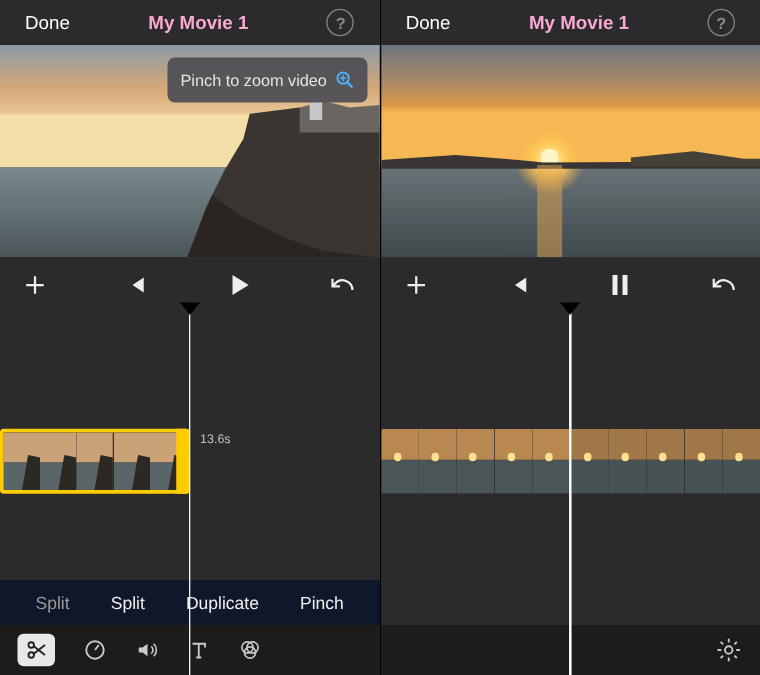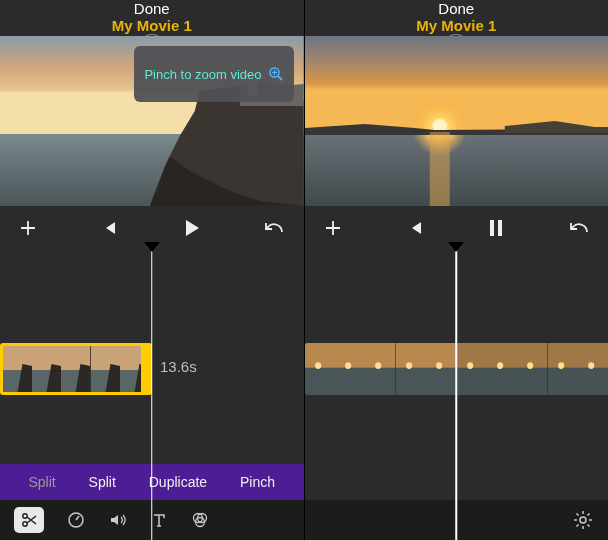--- a/index.html
+++ b/index.html
@@ -1,40 +1,40 @@
 <!DOCTYPE html>
 <html><head>
 <meta charset="utf-8">
 <style>
 * { margin: 0; padding: 0; box-sizing: border-box; }
 body { width: 608px; height: 540px; background: #1a1a1a; font-family: -apple-system, Helvetica, Arial, sans-serif; overflow: hidden; }
 .wrap { display: flex; width: 608px; height: 540px; }
 .pane { flex: 1; display: flex; flex-direction: column; position: relative; background: #2b2b2b; }
 .pane.left { border-right: 1px solid #000; }
-.header { display: flex; align-items: center; justify-content: space-between; height: 36px; padding: 0 20px; background: #2b2b2b; flex-direction: column; }
+.header { display: flex; align-items: center; justify-content: space-between; height: 36px; padding: 0 20px; background: #2b2b2b; }
 .done { color: #fff; font-size: 15px; font-weight: 400; }
-.title { color: #eab308; font-size: 15px; font-weight: 600; }
+.title { color: #f9a8d4; font-size: 15px; font-weight: 600; }
 .help { width: 22px; height: 22px; border: 1.5px solid #888; border-radius: 50%; display: flex; align-items: center; justify-content: center; color: #888; font-size: 13px; font-weight: 600; }
 .preview { height: 170px; position: relative; overflow: hidden; }
 .preview svg { width: 100%; height: 100%; display: block; }
-.tooltip { position: absolute; top: 10px; right: 10px; background: rgba(80,80,85,0.95); color: #5eead4; font-size: 13px; padding: 20px 10px; border-radius: 6px; display: flex; align-items: center; gap: 6px; }
+.tooltip { position: absolute; top: 10px; right: 10px; background: rgba(80,80,85,0.95); color: #e5e5e5; font-size: 13px; padding: 10px 10px; border-radius: 6px; display: flex; align-items: center; gap: 6px; }
 .tooltip .mag { width: 16px; height: 16px; }
 .transport { display: flex; align-items: center; justify-content: space-between; height: 44px; padding: 0 18px; background: #2b2b2b; }
 .tbtn { color: #ededed; display: flex; align-items: center; justify-content: center; }
 .tbtn svg { display: block; }
 .timeline { flex: 1; position: relative; background: #2b2b2b; }
 .playhead-tri { position: absolute; top: -8px; left: 50%; transform: translateX(-50%); width: 0; height: 0; border-left: 8px solid transparent; border-right: 8px solid transparent; border-top: 10px solid #000; z-index: 5; }
 .playhead-line { position: absolute; top: 0; bottom: 0; left: 50%; width: 1.5px; background: #fff; transform: translateX(-50%); z-index: 4; }
 .clip-strip { position: absolute; top: 93px; height: 52px; display: flex; }
 .clip-strip.sel { border: 3px solid #ffcc00; border-radius: 3px; left: 0; width: 152px; }
 .clip-strip.sel::after { content: ''; position: absolute; right: -2px; top: -3px; bottom: -3px; width: 10px; background: #ffcc00; border-radius: 0 3px 3px 0; }
 .clip-strip.plain { left: 0; width: 304px; border-radius: 2px; overflow: hidden; }
 .thumb { height: 100%; flex: 1; }
-.duration { position: absolute; top: 108px; left: 160px; color: #bfbfbf; font-size: 15px; }
-.actions { position: absolute; bottom: 40px; left: 0; right: 0; display: flex; justify-content: space-around; padding: 10px 12px; background: #4c1d95; }
+.duration { position: absolute; top: 96px; left: 160px; color: #bfbfbf; font-size: 10px; }
+.actions { position: absolute; bottom: 40px; left: 0; right: 0; display: flex; justify-content: space-around; padding: 10px 12px; background: #0f172a; }
 .act { color: #f0f0f0; font-size: 14px; }
 .act.dim { color: #9a9a9a; }
 .toolbar { position: absolute; bottom: 0; left: 0; right: 0; height: 40px; display: flex; align-items: center; gap: 22px; padding: 0 14px; background: #1c1c1c; }
 .toolbar.right { justify-content: flex-end; }
 .tool { color: #c9c9c9; display: flex; }
 .tool.active { background: #e8e8e8; color: #222; width: 30px; height: 26px; border-radius: 5px; align-items: center; justify-content: center; }
 </style>
 </head>
 <body>
 

